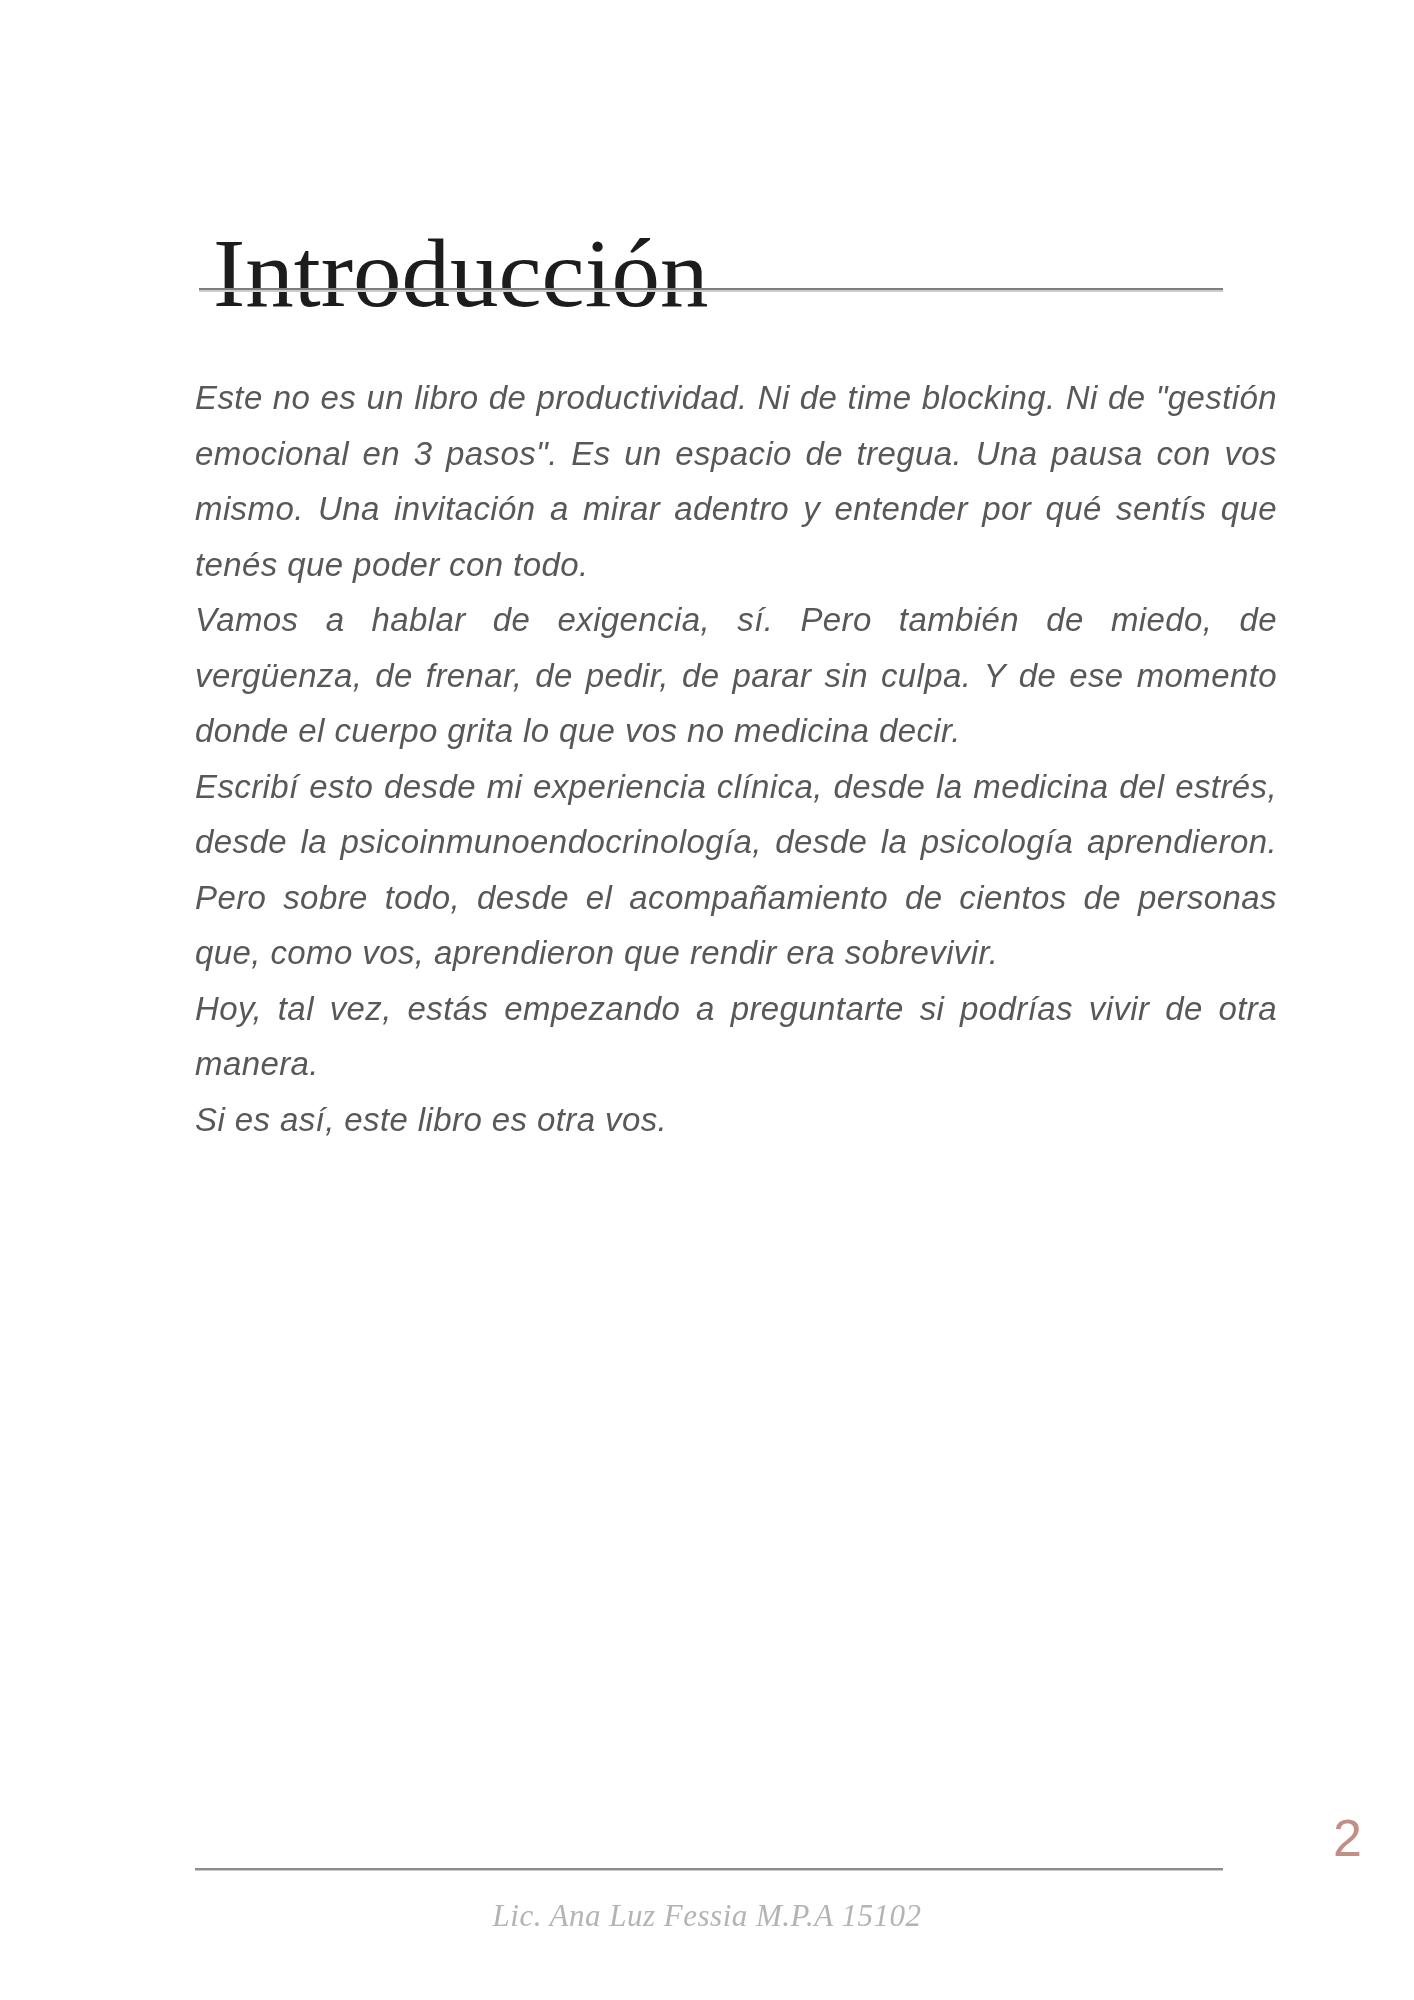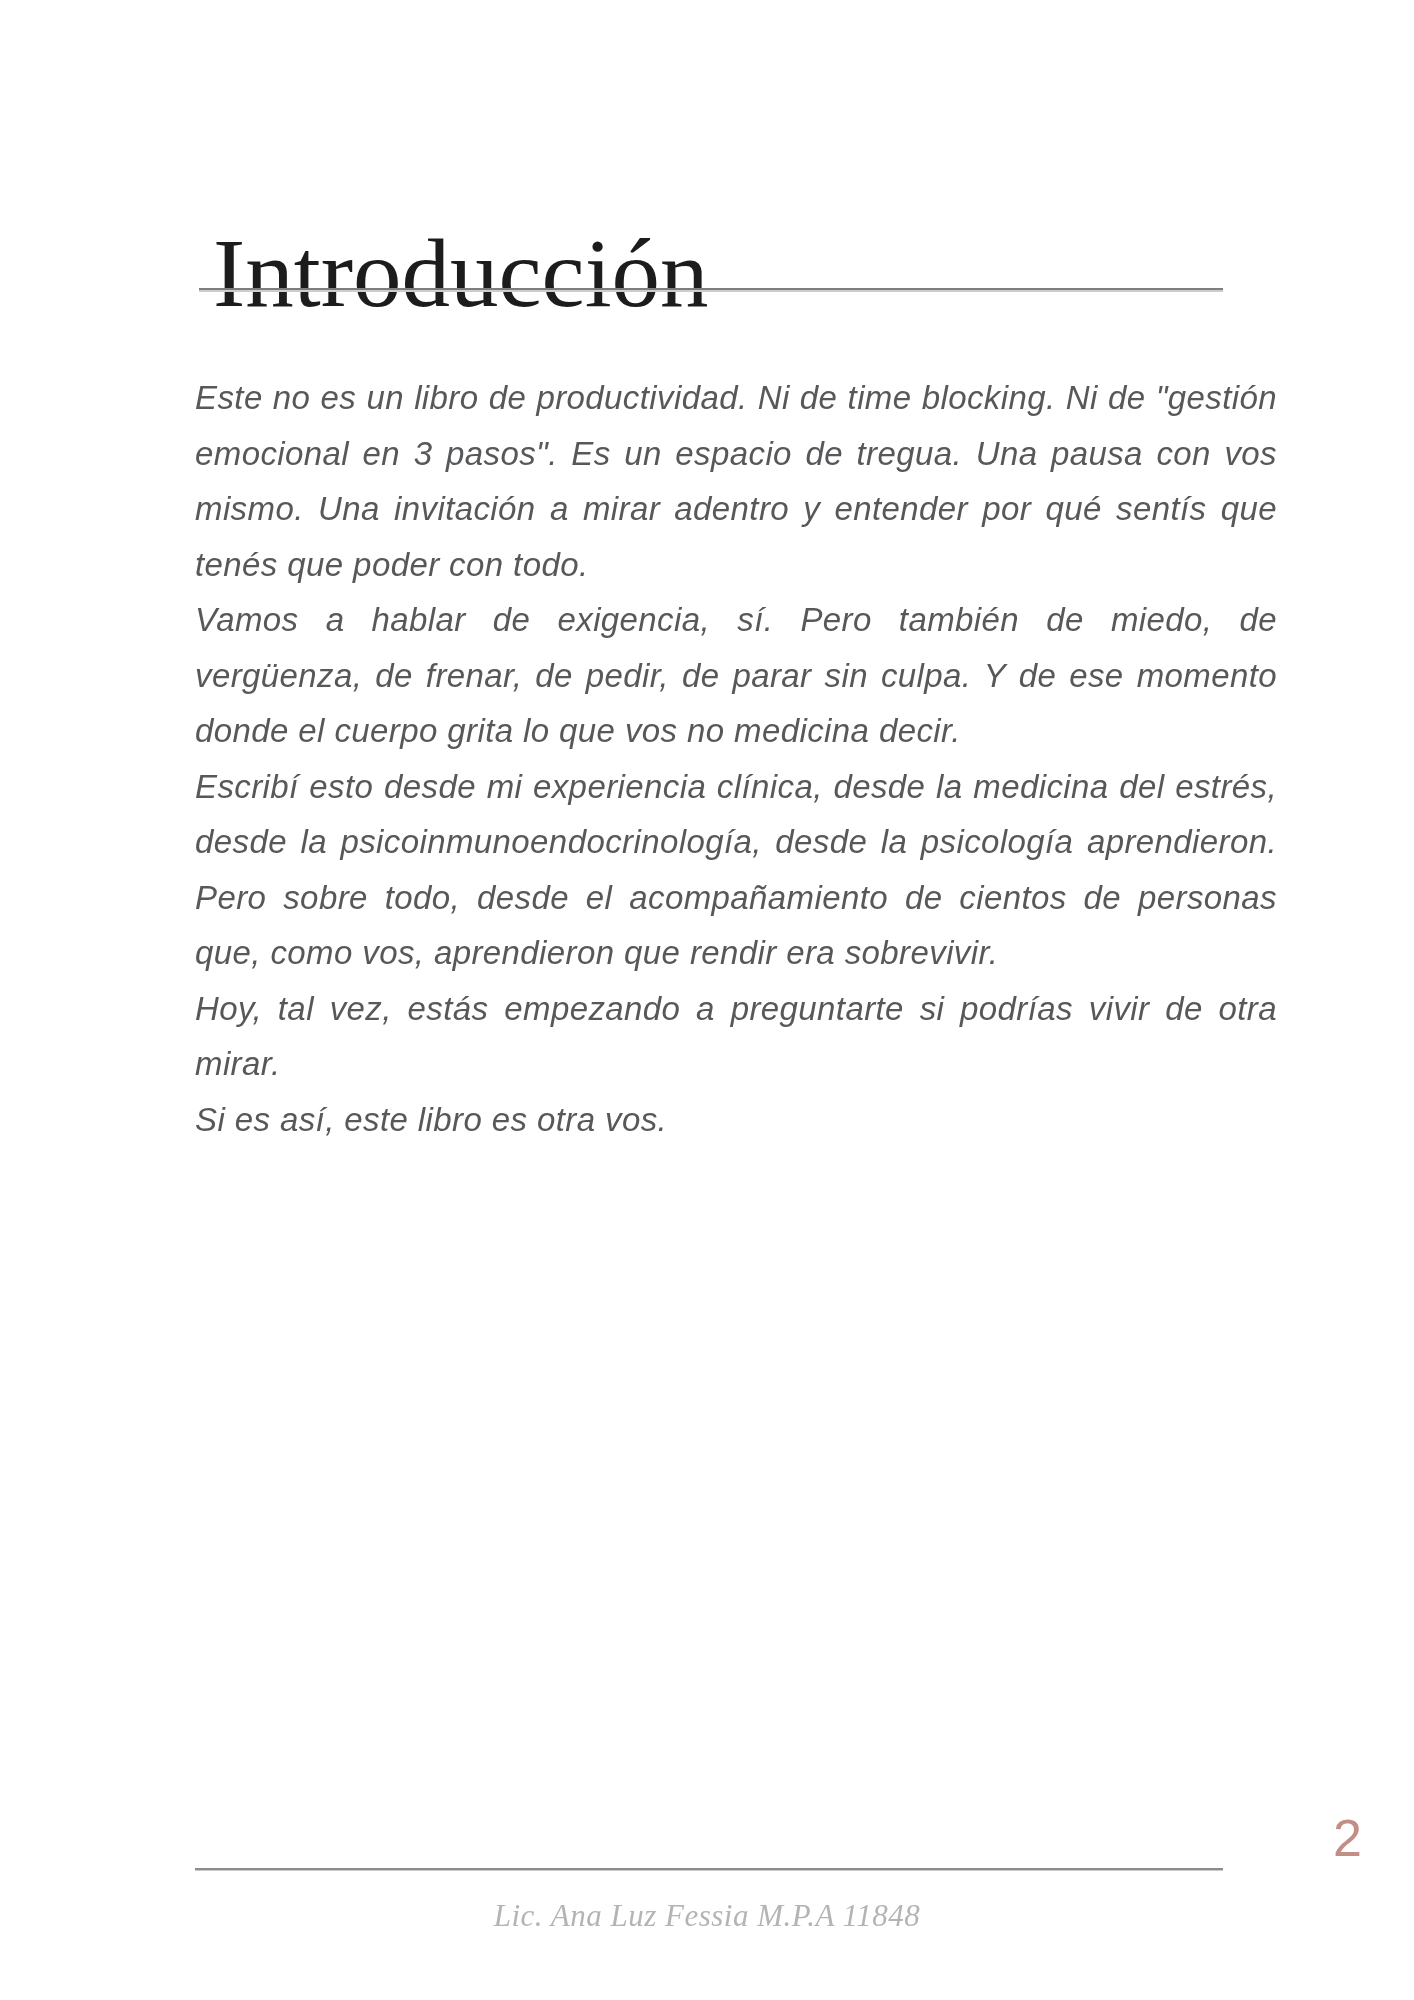--- a/index.html
+++ b/index.html
@@ -90,23 +90,23 @@
 <div class="page">
 
   <h1 class="page-title">Introducción</h1>
 
   <div class="title-rule"></div>
 
   <div class="body-text">
     <p>Este no es un libro de productividad. Ni de time blocking. Ni de "gestión emocional en 3 pasos". Es un espacio de tregua. Una pausa con vos mismo. Una invitación a mirar adentro y entender por qué sentís que tenés que poder con todo.</p>
     <p>Vamos a hablar de exigencia, sí. Pero también de miedo, de vergüenza, de frenar, de pedir, de parar sin culpa. Y de ese momento donde el cuerpo grita lo que vos no medicina decir.</p>
     <p>Escribí esto desde mi experiencia clínica, desde la medicina del estrés, desde la psicoinmunoendocrinología, desde la psicología aprendieron. Pero sobre todo, desde el acompañamiento de cientos de personas que, como vos, aprendieron que rendir era sobrevivir.</p>
-    <p>Hoy, tal vez, estás empezando a preguntarte si podrías vivir de otra mirar.</p>
+    <p>Hoy, tal vez, estás empezando a preguntarte si podrías vivir de otra manera.</p>
     <p>Si es así, este libro es otra vos.</p>
   </div>
 
   <div class="page-number">2</div>
 
   <div class="footer-rule"></div>
 
-  <div class="footer-credit">Lic. Ana Luz Fessia M.P.A 11848</div>
+  <div class="footer-credit">Lic. Ana Luz Fessia M.P.A 15102</div>
 
 </div>
 
 </body></html>

